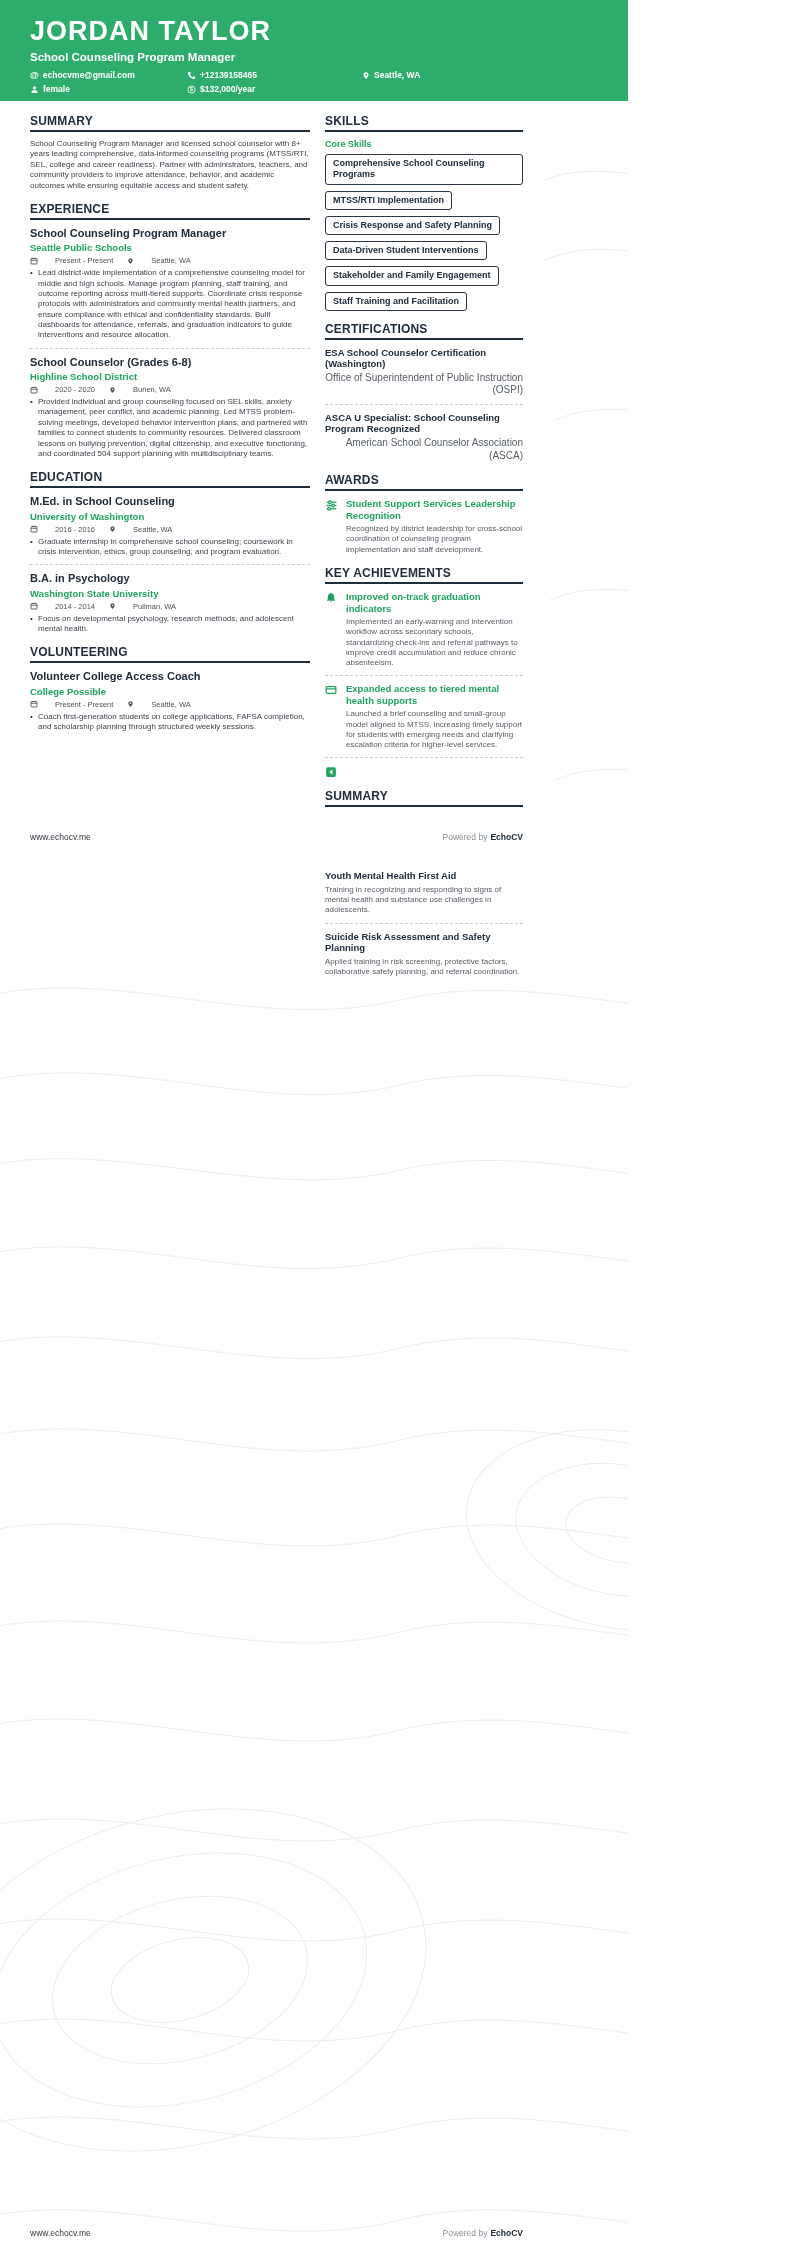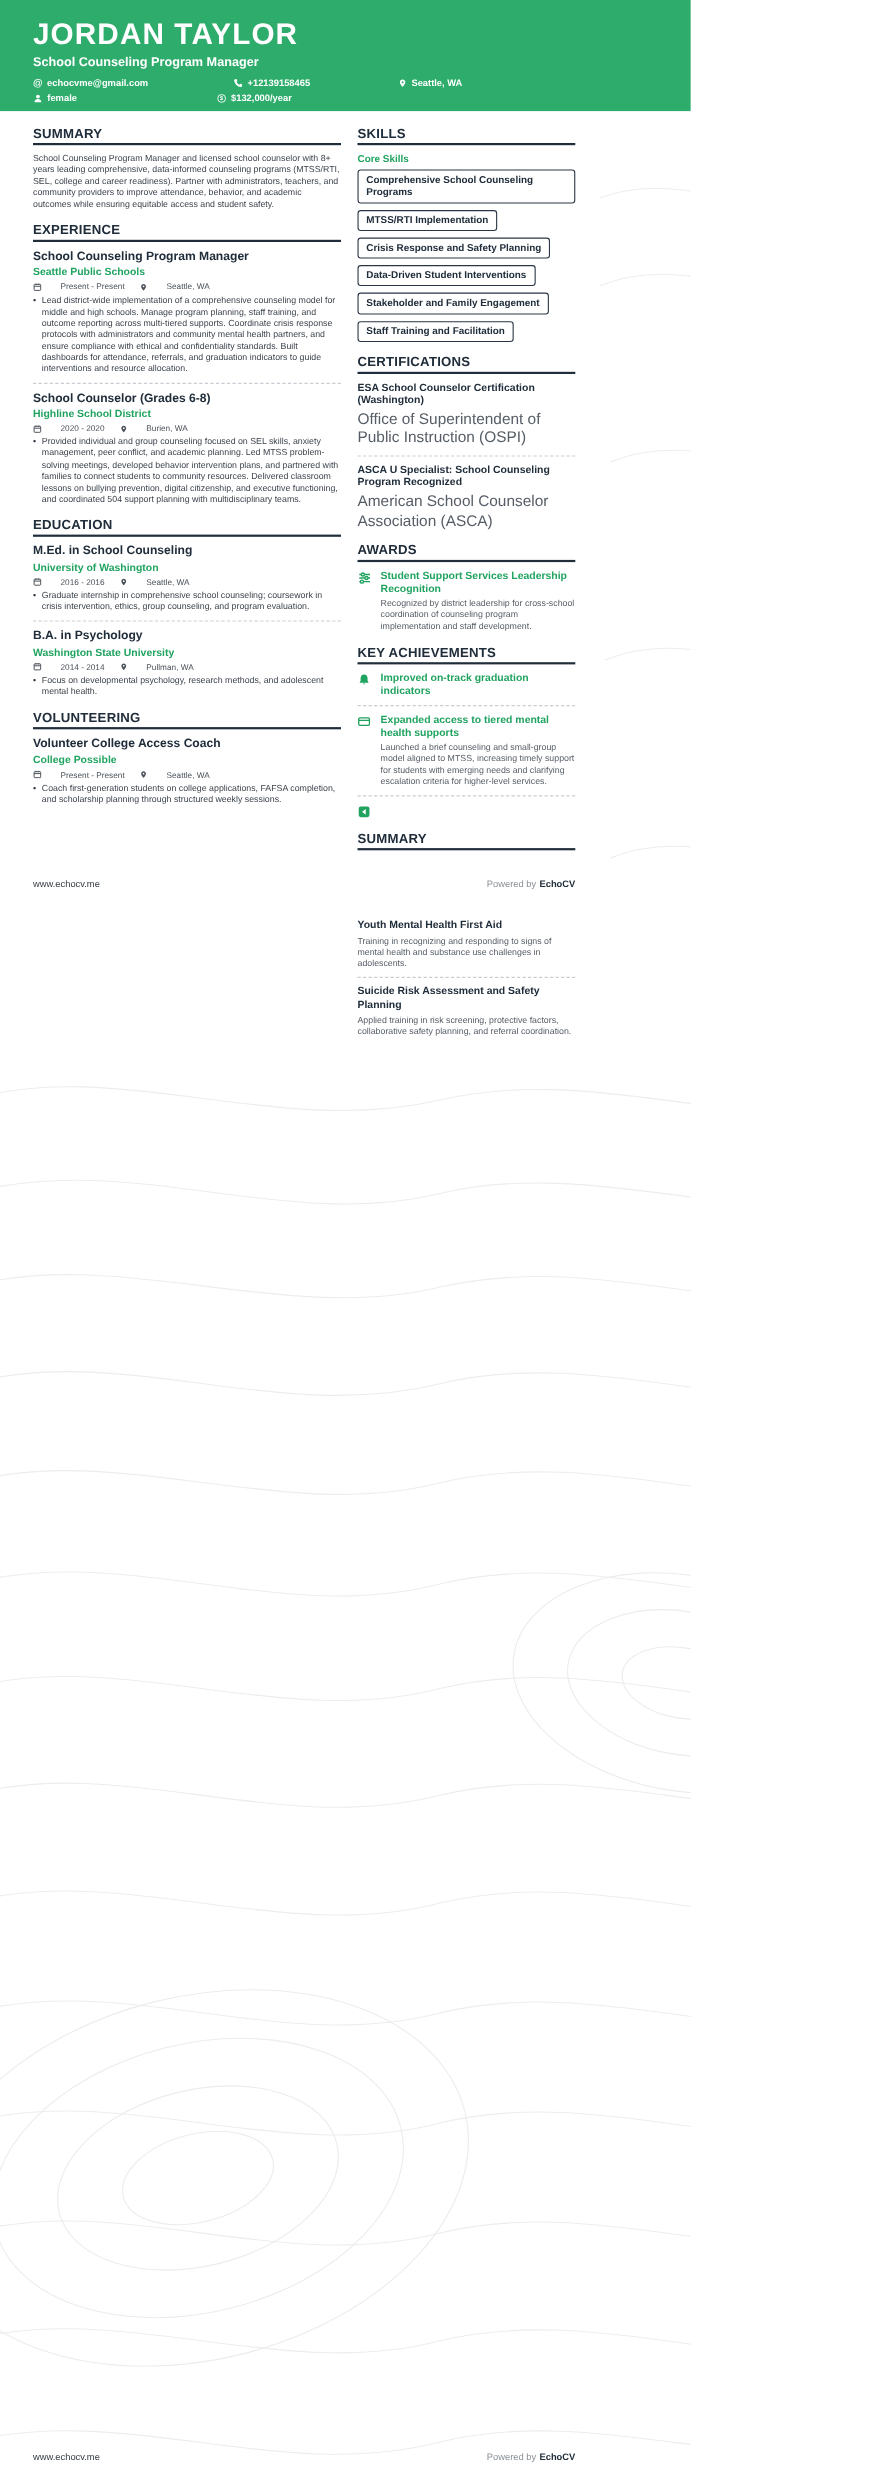--- a/index.html
+++ b/index.html
@@ -8,22 +8,22 @@
   .page { position:relative; width:628px; height:2246px; background:#ffffff; overflow:hidden; }
   .bg-pattern { position:absolute; top:0; left:0; z-index:0; }
   .layer { position:relative; z-index:1; }
 
   
   .band { height:101px; background:var(--brand-green,#2eac6b); color:#fff; padding:16px 30px 0 30px; }
   .name { font-size:27px; font-weight:bold; letter-spacing:1px; }
   .role { font-size:11.5px; font-weight:bold; margin-top:4px; }
   .contact { position:relative; height:28px; margin-top:7px; font-size:8.5px; font-weight:bold; }
   .c-item { position:absolute; display:flex; align-items:center; gap:4px; white-space:nowrap; }
-  .c-email { left:0; top:0; } .c-phone { left:182px; top:0; } .c-loc { left:332px; top:0; }
-  .c-gender { left:0; top:14px;justify-content:center; } .c-salary { left:167px; top:14px; }
+  .c-email { left:0; top:0; } .c-phone { left:157px; top:0; } .c-loc { left:332px; top:0; }
+  .c-gender { left:0; top:14px;justify-content:center; } .c-salary { left:157px; top:14px; }
   .at-glyph { font-size:9px; font-weight:bold; line-height:1; }
 
   
   .columns { display:flex; gap:15px; padding:13px 0 0 30px; width:523px; }
   .col-left { width:280px; }
   .col-right { width:198px; }
 
   .section { margin-bottom:11px; }
   .section-title { font-size:12px; font-weight:bold; letter-spacing:.2px; color:var(--heading-dark,#202d3a);
                    border-bottom:2px solid var(--heading-dark,#202d3a); padding-bottom:2px; margin-bottom:7px; }
@@ -37,21 +37,21 @@
   .bullet { position:relative; padding-left:8px; font-size:8px; line-height:1.3; color:#3d444d; }
   .bullet::before { content:"\2022"; position:absolute; left:0; top:0; color:#232e3a; }
   .dashed-sep { border-top:1px dashed #c9ced4; margin:7px 0; }
 
   .group-label { font-size:9px; font-weight:bold; color:var(--accent-green,#1fa35f); margin-bottom:5px; }
   .skill-box { display:block; width:fit-content; max-width:100%; border:1.2px solid #2a3644; border-radius:3px;
                padding:3px 7px; font-size:9px; font-weight:bold; color:var(--heading-dark,#202d3a);
                line-height:1.25; margin-bottom:6px; background:#fff; }
 
   .cert-name { font-size:9.5px; font-weight:bold; color:var(--heading-dark,#202d3a); line-height:1.22; }
-  .cert-issuer { font-size:14px; color:#565d66; margin-top:2px; line-height:1.25; }
+  .cert-issuer { font-size:10px; color:#565d66; margin-top:2px; line-height:1.25;text-align:right; }
 
   .ach { display:flex; gap:7px; }
   .ach-icon { flex:0 0 14px; padding-top:1px; color:var(--accent-green,#1fa35f); }
   .ach-title { font-size:9.5px; font-weight:bold; color:var(--accent-green,#1fa35f); line-height:1.22; }
   .ach-desc { font-size:8px; color:#565d66; line-height:1.28; margin-top:3px; }
 
   .training-title { font-size:9.5px; font-weight:bold; color:var(--heading-dark,#202d3a); line-height:1.22; }
   .training-desc { font-size:8px; color:#565d66; line-height:1.28; margin-top:3px; }
   .training-block { width:198px; margin:28px 0 0 325px; }
 
@@ -341,20 +341,21 @@
 
         <div class="ach">
           <span class="ach-icon">
             <svg class="ic" width="12" height="12" viewBox="0 0 16 16" fill="currentColor">
                 <path d="M8 1.5 C5.5 1.5 3.8 3.4 3.8 6 L3.8 9 L2.5 11.5 L13.5 11.5 L12.2 9 L12.2 6 C12.2 3.4 10.5 1.5 8 1.5 Z"></path>
                 <path d="M6.5 12.5 A1.6 1.6 0 0 0 9.5 12.5 Z"></path>
               </svg>
           </span>
           <div>
             <div class="ach-title">Improved on-track graduation indicators</div>
+            <div class="ach-desc">Implemented an early-warning and intervention workflow across secondary schools, standardizing check-ins and referral pathways to improve credit accumulation and reduce chronic absenteeism.</div>
           </div>
         </div>
         <div class="dashed-sep"></div>
 
         <div class="ach">
           <span class="ach-icon">
             <svg class="ic" width="12" height="12" viewBox="0 0 16 16" fill="none" stroke="currentColor" stroke-width="1.6">
                 <rect x="1.5" y="3.5" width="13" height="9" rx="1.5"></rect>
                 <line x1="1.5" y1="6.5" x2="14.5" y2="6.5"></line>
               </svg>

